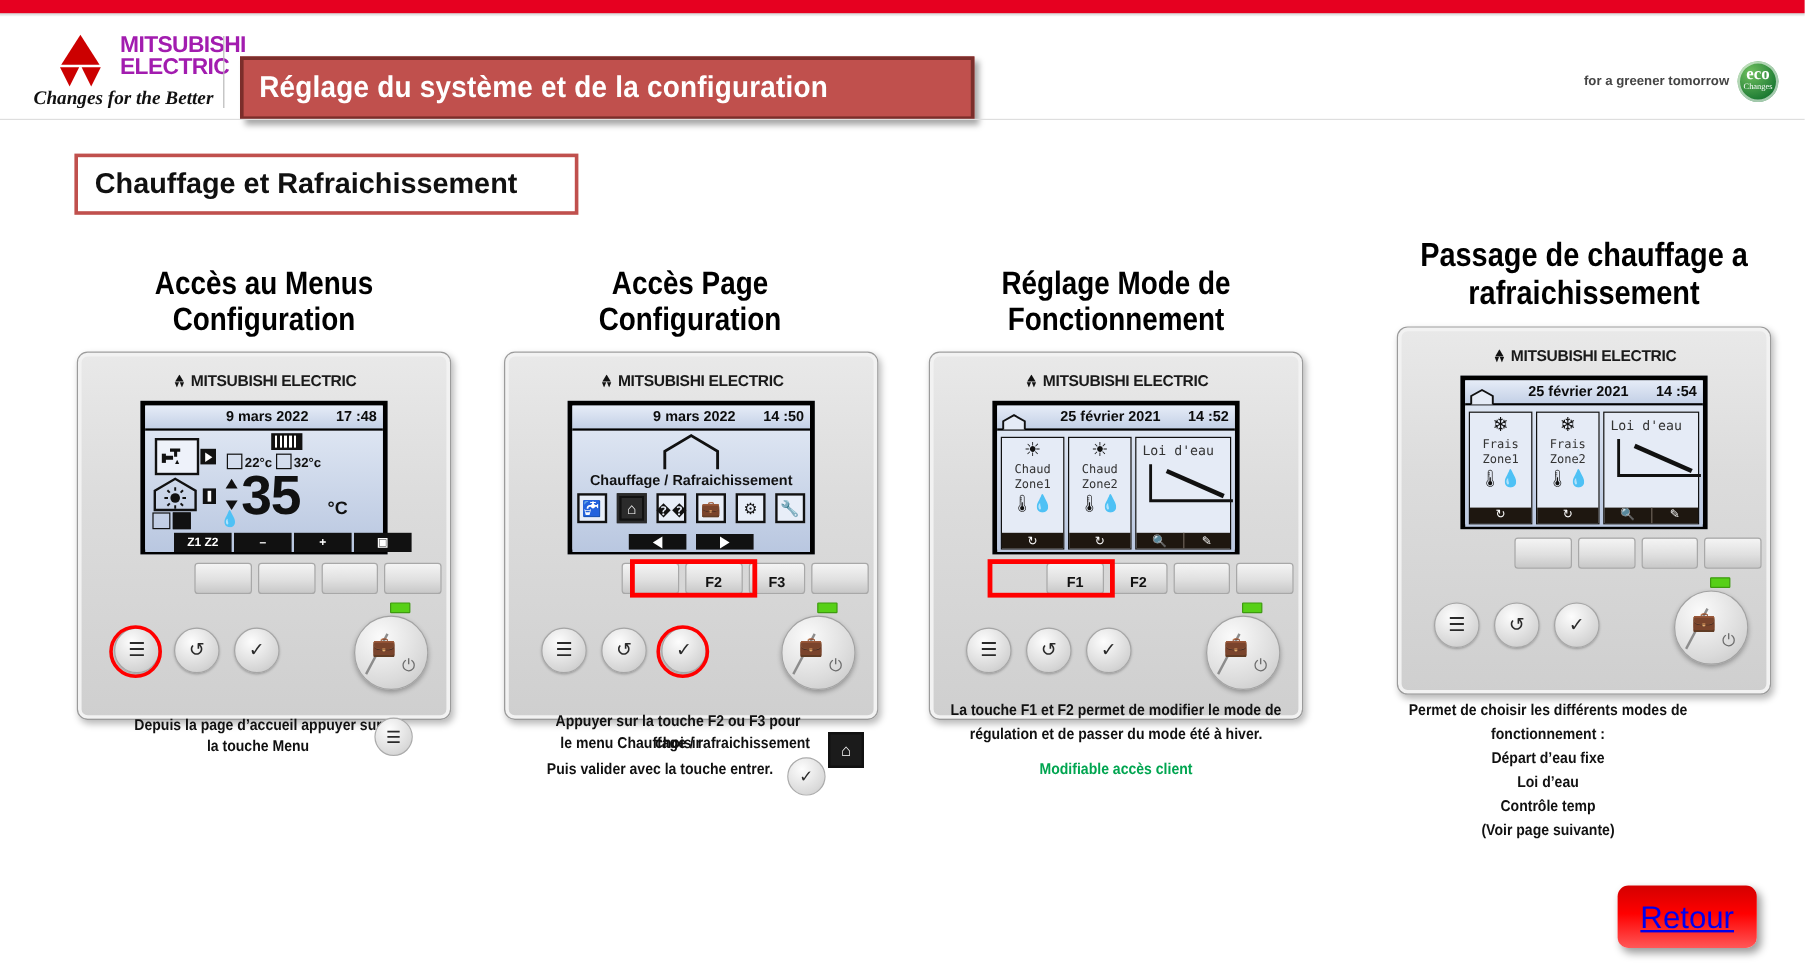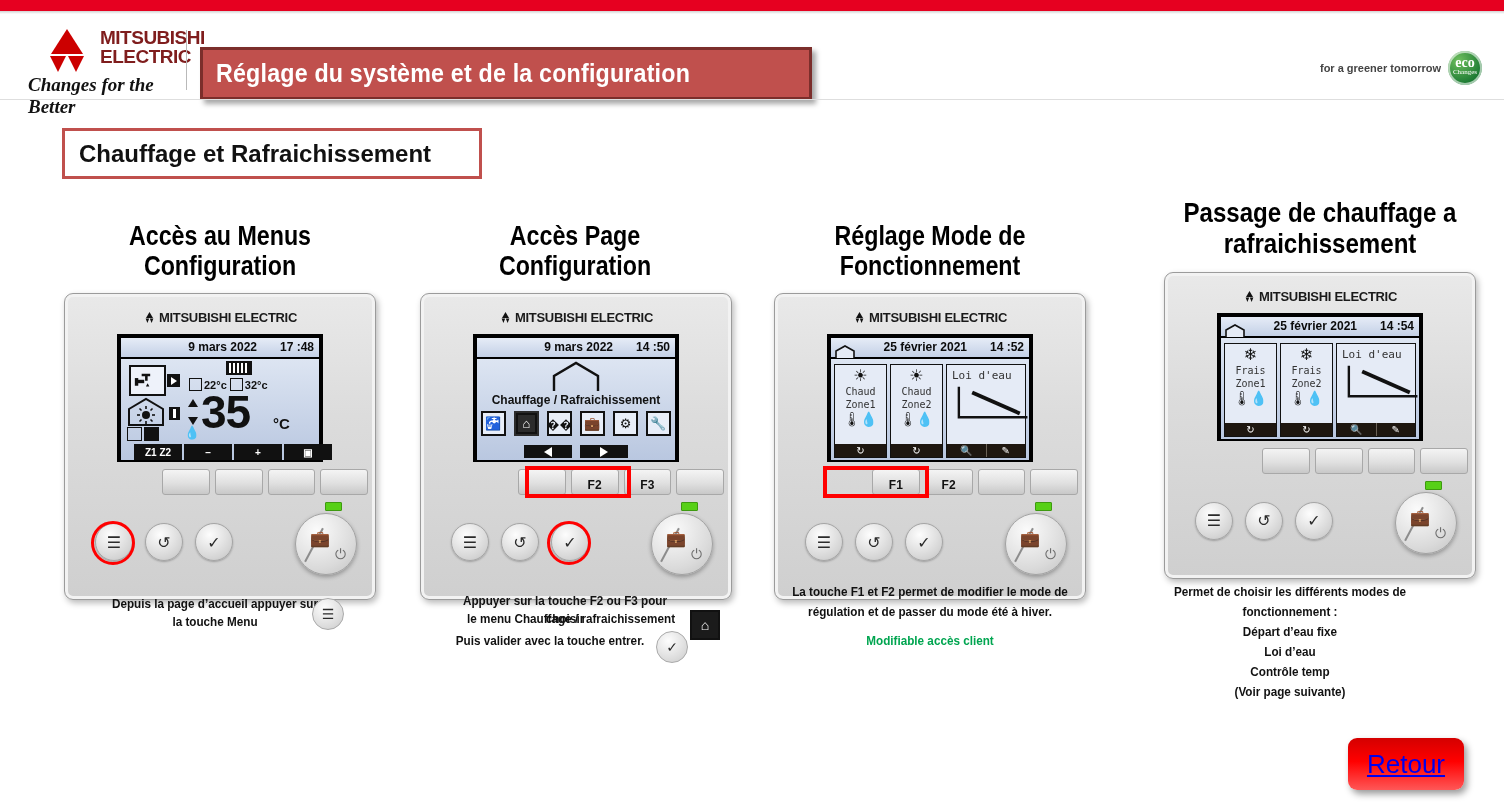--- a/index.html
+++ b/index.html
@@ -13,22 +13,22 @@
   
   .top-bar{position:absolute;left:0;top:0;width:1504px;height:11px;background:#e60020;}
   .top-bar-shadow{position:absolute;left:0;top:11px;width:1504px;height:3px;
      background:linear-gradient(to bottom,rgba(0,0,0,.18),rgba(0,0,0,0));}
 
   
   .header{position:absolute;left:0;top:14px;width:1504px;height:84px;}
   .logo-wrap{position:absolute;left:20px;top:12px;width:172px;height:70px;}
   .mlogo-mark{position:absolute;left:16px;top:2px;width:62px;height:46px;}
   .mtext{position:absolute;left:80px;top:2px;line-height:1.0;}
-  .mtext .l1,.mtext .l2{font-weight:bold;font-size:19px;letter-spacing:-0.5px;color:#7f1d1d;font-family:"Liberation Sans",sans-serif;}
-  .cfb{position:absolute;left:8px;top:48px;font-style:italic;font-weight:bold;font-size:19px;color:#111;
+  .mtext .l1,.mtext .l2{font-weight:bold;font-size:19px;letter-spacing:-0.5px;color:#a21caf;font-family:"Liberation Sans",sans-serif;}
+  .cfb{position:absolute;left:8px;top:48px;font-style:italic;font-weight:bold;font-size:16px;color:#111;
        font-family:"Liberation Serif",serif;}
   .logo-divider{position:absolute;left:186px;top:16px;width:1px;height:60px;background:#b9b9b9;}
 
   .title-box{position:absolute;left:200px;top:33px;width:612px;height:53px;
       background:#c0504d;border:3px solid #7b2e2b;box-sizing:border-box;
       box-shadow:4px 4px 5px rgba(0,0,0,.35);}
   .title-box span{display:block;color:#fff;font-weight:bold;font-size:25px;
       line-height:47px;padding-left:14px;letter-spacing:.2px;
       font-family:"Liberation Sans Narrow","Liberation Sans",sans-serif;transform:scaleX(.93);transform-origin:left center;}
 
@@ -91,21 +91,21 @@
   .s1-temps .bx{display:inline-block;width:11px;height:11px;border:1.5px solid #111;vertical-align:-2px;margin-right:2px;}
   .s1-house{position:absolute;left:6px;top:38px;width:38px;height:30px;}
   .s1-pause{position:absolute;left:48px;top:48px;width:11px;height:13px;background:#111;}
   .s1-pause::after{content:"";position:absolute;left:4px;top:2px;width:3px;height:9px;background:#fff;}
   .s1-sub{position:absolute;left:6px;top:68px;width:13px;height:12px;border:1.5px solid #111;}
   .s1-sub2{position:absolute;left:23px;top:68px;width:13px;height:12px;border:1.5px solid #111;background:#111;}
   .s1-arrows{position:absolute;left:66px;top:40px;width:12px;height:26px;}
   .s1-drop{position:absolute;left:63px;top:66px;font-size:13px;color:#111;}
   .s1-big{position:absolute;left:80px;top:30px;font-size:46px;font-weight:bold;color:#111;line-height:46px;letter-spacing:-1px;}
   .s1-unit{position:absolute;left:152px;top:56px;font-size:15px;font-weight:bold;color:#111;}
-  .s1-soft{position:absolute;left:0;bottom:0;width:100%;height:16px;display:flex;padding-left:13px;}
+  .s1-soft{position:absolute;left:11px;bottom:0;width:100%;height:16px;display:flex;padding-left:13px;}
   .s1-soft div{flex:1;background:#111;margin-right:2px;color:#fff;font-size:10px;font-weight:bold;
      display:flex;align-items:center;justify-content:center;}
   .s1-soft div:last-child{margin-right:0;}
 
   
   .s2-house{position:absolute;left:50%;top:2px;transform:translateX(-50%);width:52px;height:32px;}
   .s2-label{position:absolute;left:0;right:0;top:34px;text-align:center;font-size:12px;font-weight:bold;color:#111;}
   .s2-icons{position:absolute;left:4px;right:4px;top:52px;display:flex;justify-content:space-between;}
   .s2-icons .ic{width:25px;height:25px;border:2px solid #111;box-sizing:border-box;background:#e8eef8;
      display:flex;align-items:center;justify-content:center;font-size:13px;color:#111;}

